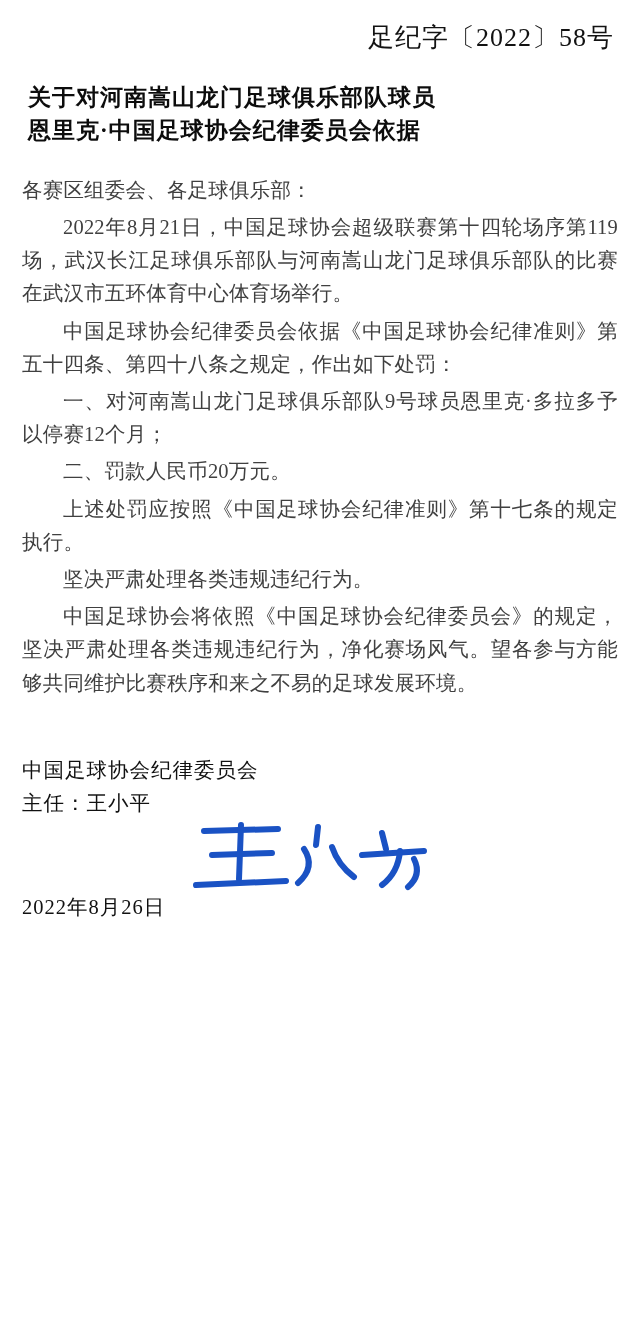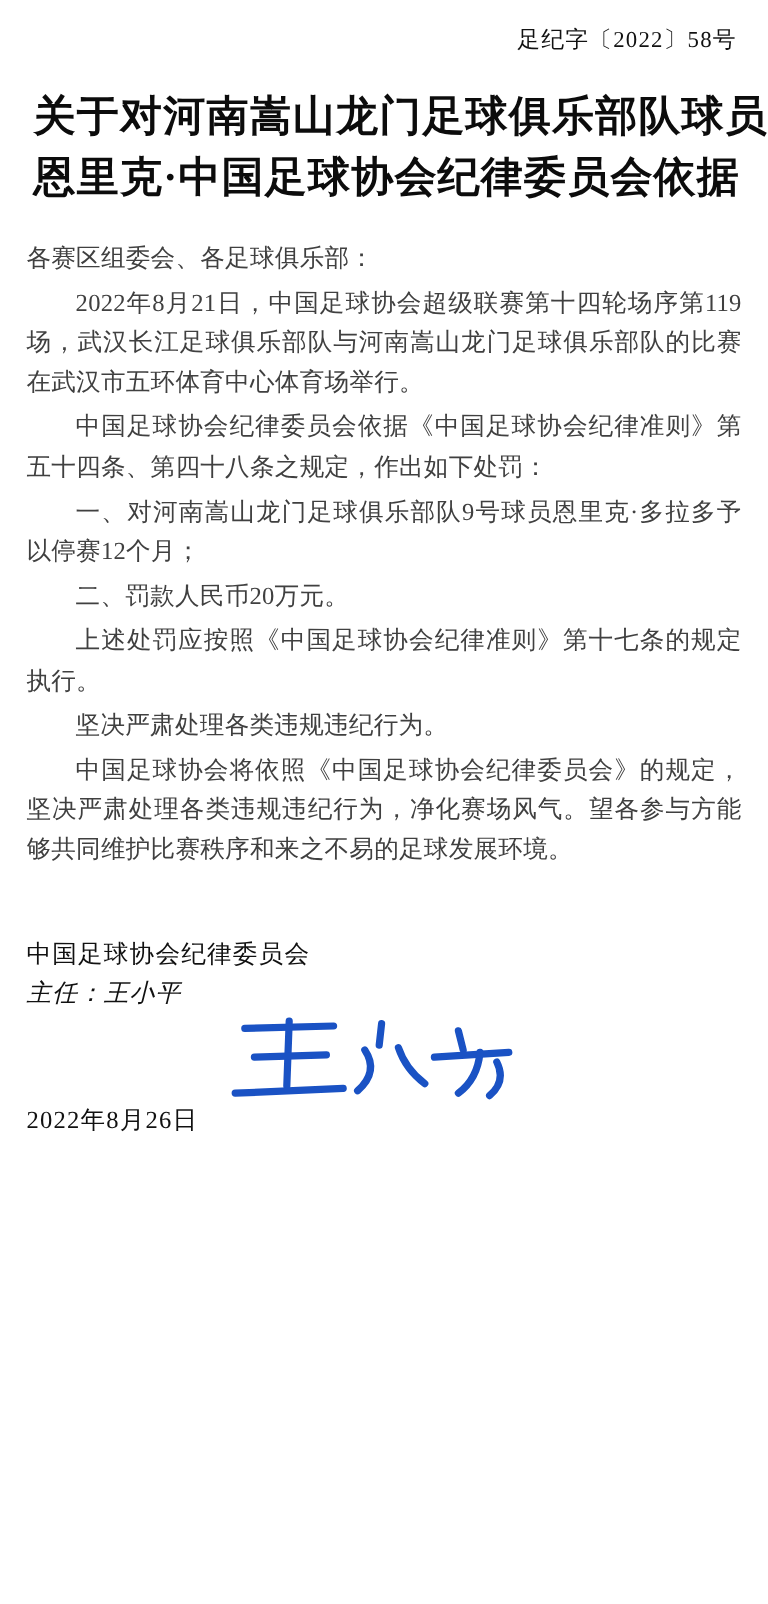--- a/index.html
+++ b/index.html
@@ -16,29 +16,29 @@
   }
   .page {
     width: 640px;
     min-height: 1337px;
     box-sizing: border-box;
     padding: 14px 22px 10px 22px;
     position: relative;
   }
   .doc-number {
     text-align: right;
-    font-size: 19px;
+    font-size: 26px;
     letter-spacing: 1px;
     margin: 6px 4px 26px 0;
     color: #121212;
   }
   .title {
-    text-align: right;
+    text-align: left;
     font-weight: bold;
-    font-size: 35px;
+    font-size: 23px;
     line-height: 1.45;
     letter-spacing: 1px;
     margin: 0 6px 26px 6px;
     color: #0c0c0c;
   }
   .title-line {
     display: block;
     white-space: nowrap;
   }
   .body-text p {
@@ -62,21 +62,20 @@
     font-size: 20.5px;
     line-height: 1.6;
     letter-spacing: 1px;
     margin-right: 18px;
   }
   .sign-person {
     font-size: 20.5px;
     line-height: 1.6;
     letter-spacing: 1px;
     margin-right: 18px;
-    font-style: italic;
   }
   .signature {
     position: relative;
     height: 74px;
     margin-right: 18px;
   }
   .signature svg {
     position: absolute;
     left: 50%;
     transform: translateX(-50%);

